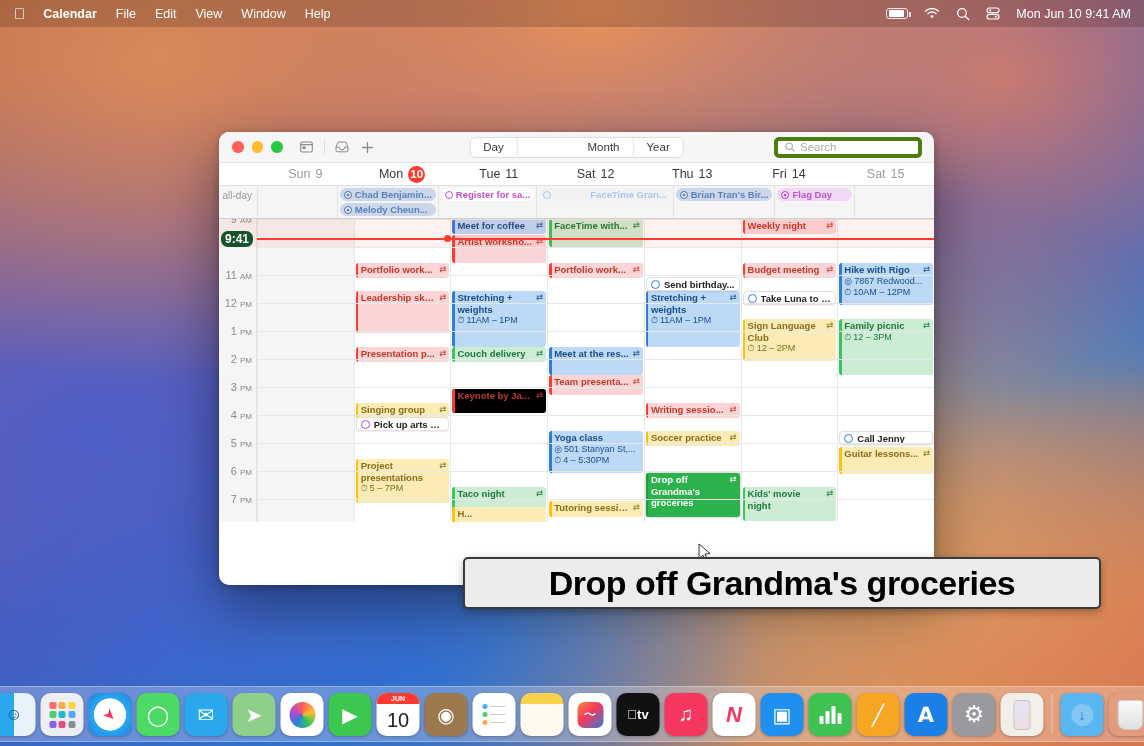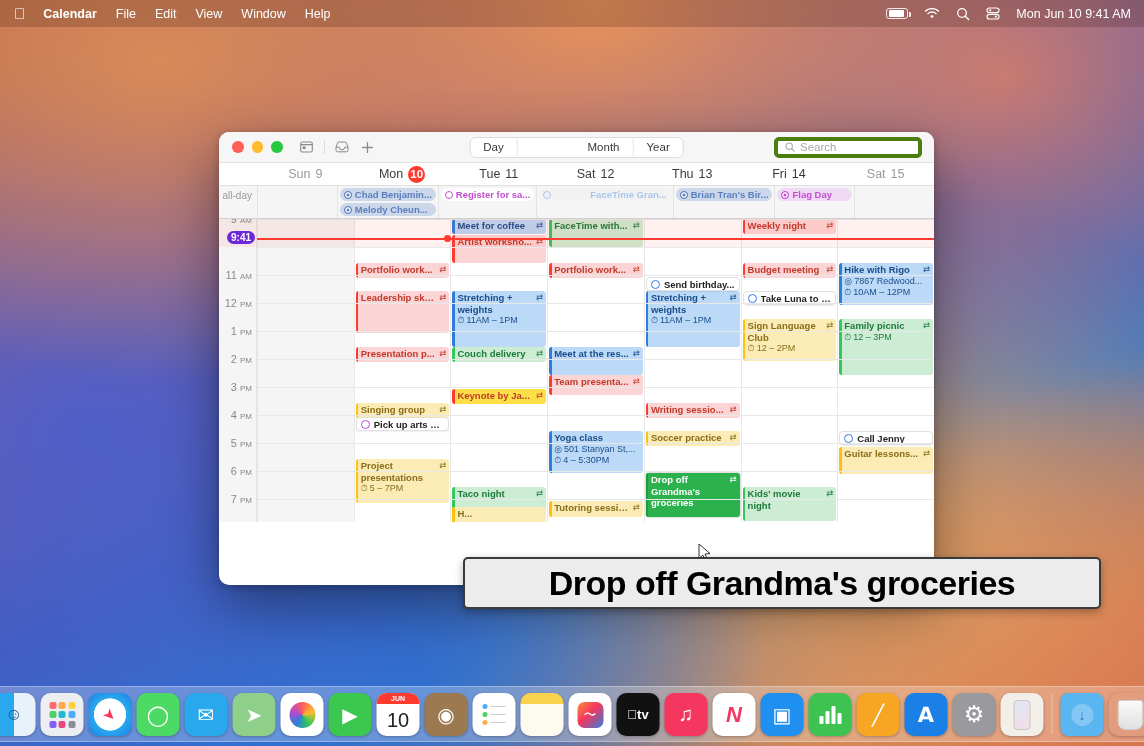--- a/index.html
+++ b/index.html
@@ -113,21 +113,21 @@
   .ev.wrap .t { white-space:normal; }
   .reminder { position:absolute; left:1px; right:1px; background:#fff; border:1px solid #e0e0e0;
     border-radius:4px; font-size:9.5px; font-weight:bold; color:#222; display:flex; align-items:center;
     gap:4px; padding:1px 4px; height:14px; box-shadow:0 1px 1.5px rgba(0,0,0,.07); }
   .rem-circ { width:9px; height:9px; border-radius:50%; border:1.6px solid #3478f6; flex:none; }
   .rem-circ.purple { border-color:#b44ad0; }
   .reminder span { overflow:hidden; text-overflow:ellipsis; white-space:nowrap; }
 
   
   .nowline { position:absolute; left:38px; right:0; height:1.5px; background:#ff3b30; z-index:20; }
-  .nowpill { position:absolute; left:8px; top:-7.5px; background:#6d28d9; color:#fff; font-size:10px;
+  .nowpill { position:absolute; left:2px; top:-7.5px; background:#14532d; color:#fff; font-size:12px;
     font-weight:bold; border-radius:7px; padding:1px 4px; z-index:21; }
   .nowdot { position:absolute; width:7px; height:7px; background:#ff3b30; border-radius:50%; top:-2.7px; z-index:21; }
   .nowshade { position:absolute; left:0; right:0; background:rgba(255,59,48,.07); z-index:1; }
 
   
   .caption {
     position:absolute; left:463px; top:557px; width:638px; height:52px;
     background:#ececec; border:2px solid #3a3a3a; border-radius:5px;
     display:flex; align-items:center; justify-content:center;
     font-size:34px; font-weight:bold; color:#000; letter-spacing:-.5px; z-index:60;
@@ -375,21 +375,21 @@
                 <span>⏱</span>
                 <span>11AM – 1PM</span>
               </div>
               <span class="rep">⇄</span>
             </div>
             <div class="ev" style="top: 128px; height: 15px; background: rgb(204, 237, 211); color: rgb(30, 122, 60);">
               <span style="position: absolute; left: 0px; top: 0px; bottom: 0px; width: 2.5px; background: rgb(52, 199, 89);"></span>
               <div class="t">Couch delivery</div>
               <span class="rep">⇄</span>
             </div>
-            <div class="ev" style="top: 170px; height: 15px; background: #fde047; color: rgb(192, 57, 43);">
+            <div class="ev" style="top: 170px; height: 24px; background: #000000; color: rgb(192, 57, 43);">
               <span style="position: absolute; left: 0px; top: 0px; bottom: 0px; width: 2.5px; background: rgb(255, 59, 48);"></span>
               <div class="t">Keynote by Ja...</div>
               <span class="rep">⇄</span>
             </div>
             <div class="ev" style="top: 268px; height: 28px; background: rgb(204, 237, 211); color: rgb(30, 122, 60);">
               <span style="position: absolute; left: 0px; top: 0px; bottom: 0px; width: 2.5px; background: rgb(52, 199, 89);"></span>
               <div class="t">Taco night</div>
               <span class="rep">⇄</span>
             </div>
             <div class="ev" style="top: 288px; height: 16px; background: rgb(251, 236, 181); color: rgb(138, 109, 26);">

